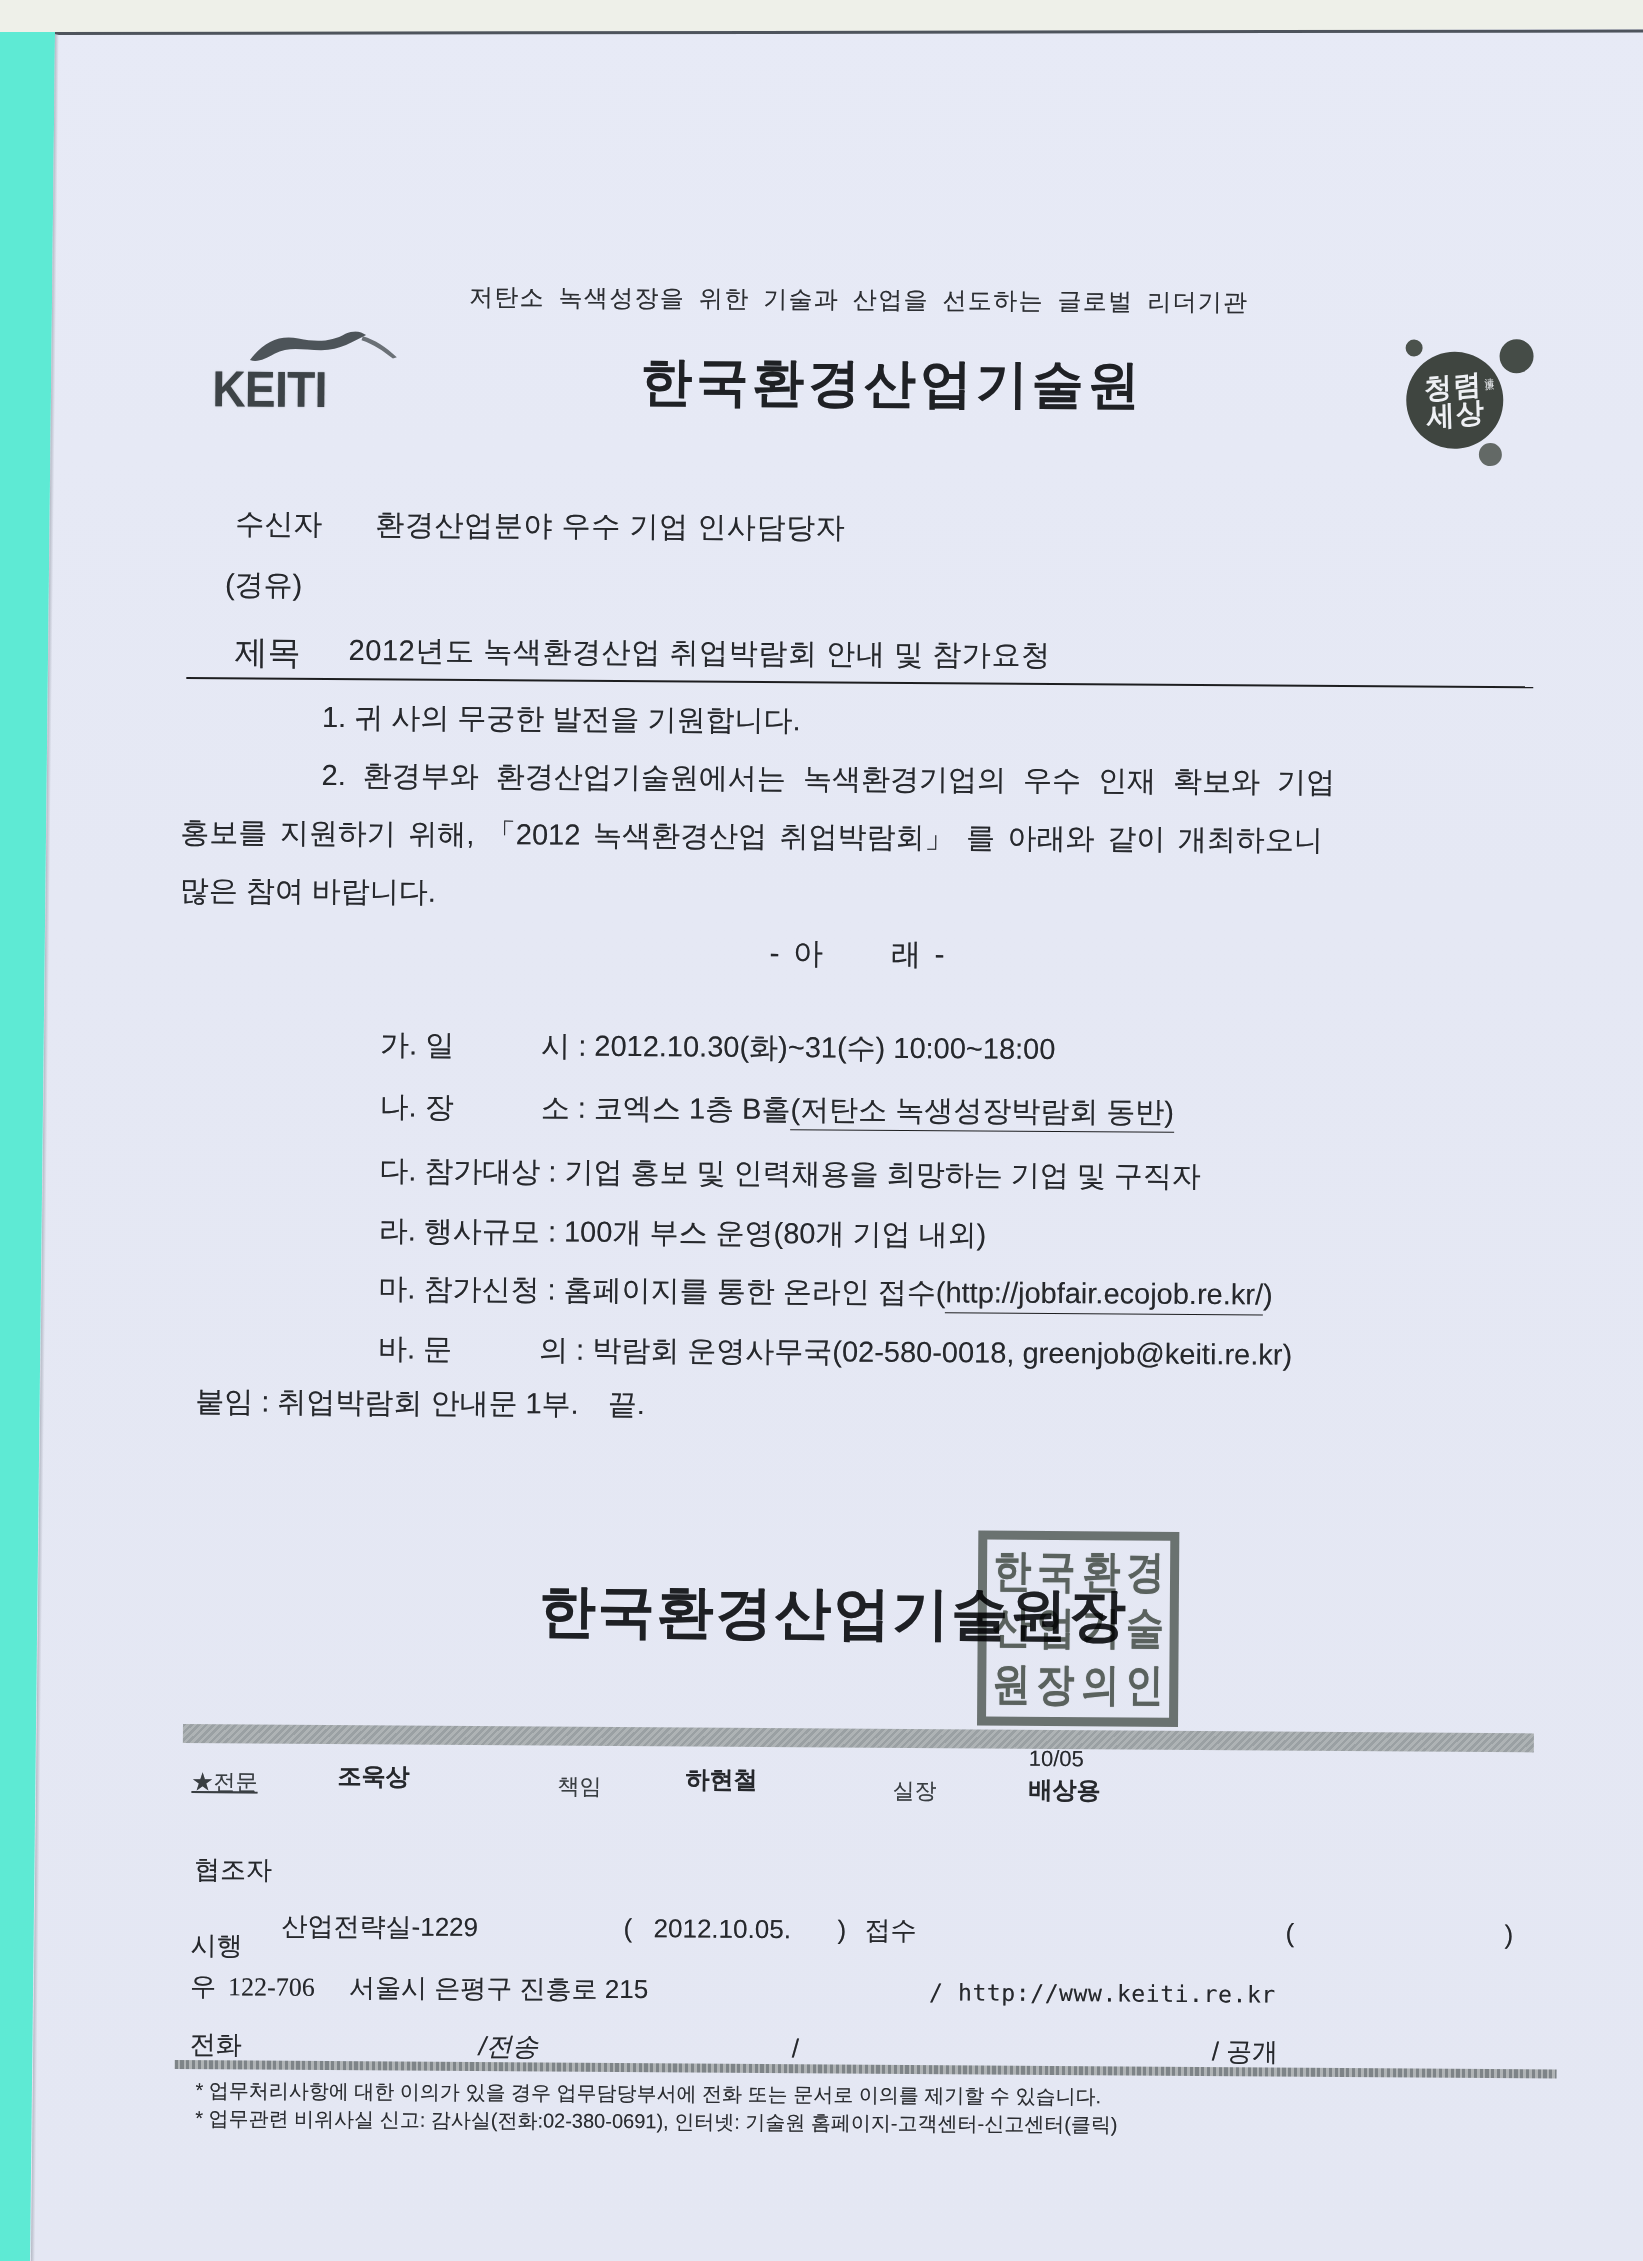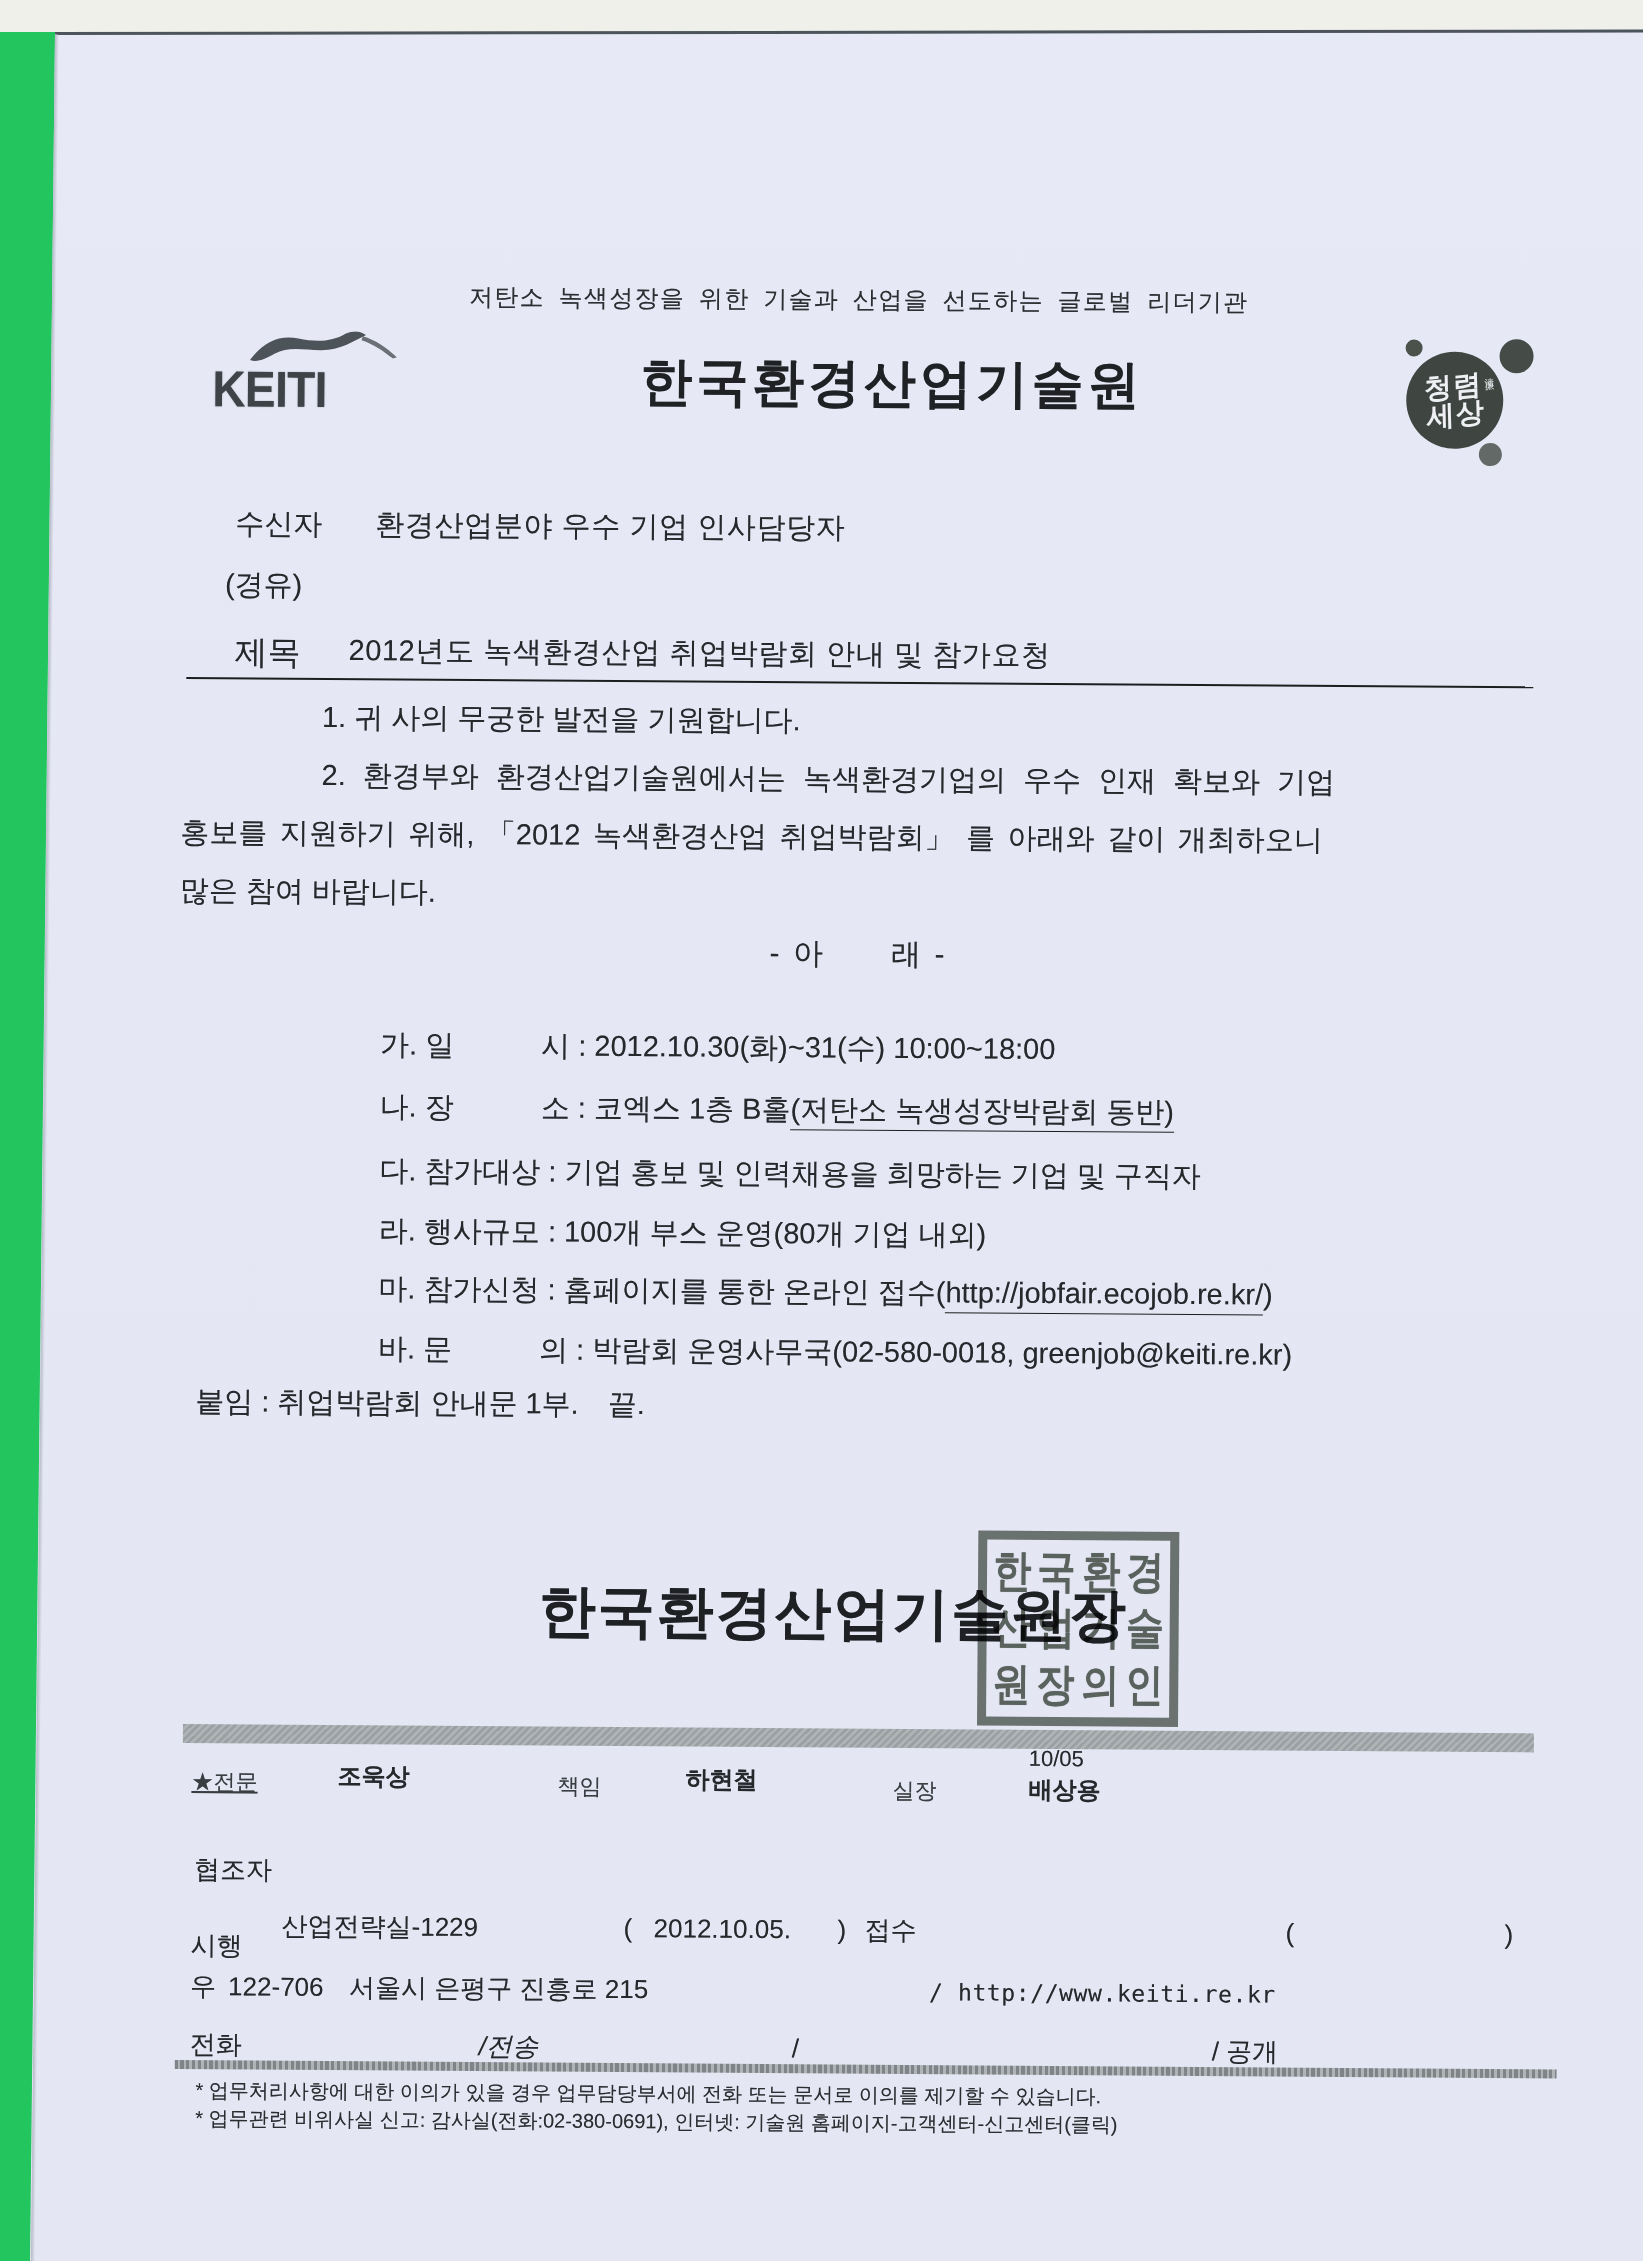--- a/index.html
+++ b/index.html
@@ -1,21 +1,21 @@
 <!DOCTYPE html>
 <html style="font-size:10.3px"><head>
 <meta charset="utf-8">
 <style>
   html,body{margin:0;padding:0;}
   body{
     width:1643px;height:2261px;overflow:hidden;
     background:#e8eae2;
     font-family:"Liberation Sans",sans-serif;
   }
-  .scan{position:relative;width:1643px;height:2261px;background:#22c55e;}
+  .scan{position:relative;width:1643px;height:2261px;background:#5eead4;}
   .scan-top-strip{position:absolute;left:0;top:0;width:1643px;height:32px;background:#eef0e9;}
   .paper{
     position:absolute;left:0;top:0;width:1643px;height:2261px;
     background:linear-gradient(180deg,#e7eaf6 0%,#e5e8f4 40%,#e4e7f3 100%);
     clip-path:polygon(55px 34px,1643px 29px,1643px 2261px,30px 2261px);
   }
   .edge-top{position:absolute;left:55px;top:32px;width:1588px;height:3.2px;background:#4e545c;transform:rotate(-0.09deg);transform-origin:left top;}
   .edge-left{position:absolute;left:55px;top:34px;width:3.9px;height:2230px;
     background:linear-gradient(to right,#b6bac6,rgba(230,233,244,0));
     transform:rotate(0.62deg);transform-origin:top left;}
@@ -69,21 +69,21 @@
   .f-resp{left:568px;top:1771px;}
   .f-resp-name{left:696px;top:1762px;}
   .f-head{left:903px;top:1773px;}
   .f-date{left:1039px;top:1740px;font-size:22px;}
   .f-head-name{left:1039px;top:1770px;}
   .coop{left:205px;top:1829px;font-size:26px;margin-top:26px;}
   .frow{font-size:26px;}
   .a-label{left:202px;top:1911px;margin-top:20px;} .a-doc{left:293px;top:1911px;} .a-o1{left:635px;top:1911px;}
   .a-date{left:665px;top:1911px;} .a-c1{left:849px;top:1911px;} .a-recv{left:876px;top:1911px;}
   .a-o2{left:1297px;top:1911px;} .a-c2{left:1516px;top:1911px;}
-  .p-label{left:202px;top:1972px;} .p-postal{left:240px;top:1972px;} .p-addr{left:361px;top:1972px;}
+  .p-label{left:202px;top:1972px;} .p-postal{left:240px;top:1972px;font-family:Liberation Serif, serif;} .p-addr{left:361px;top:1972px;}
   .p-site{left:941px;top:1974px;font-size:23px;font-family:"DejaVu Sans Mono",monospace;letter-spacing:0.6px;}
   .c-tel{left:202px;top:2030px;} .c-fax{left:491px;top:2030px;font-style:italic;} .c-slash{left:804px;top:2030px;} .c-open{left:1224px;top:2030px;}
   .dotted-rule{position:absolute;left:187px;top:2060px;width:1382px;height:9px;
     background:repeating-linear-gradient(90deg,#7e8488 0 3.2px,#b0b4b6 3.2px 5.8px);}
   .note{font-size:20px;color:#2b2d31;}
   .n1{left:208px;top:2079px;} .n2{left:208px;top:2107px;}
 </style>
 </head>
 <body>
 

